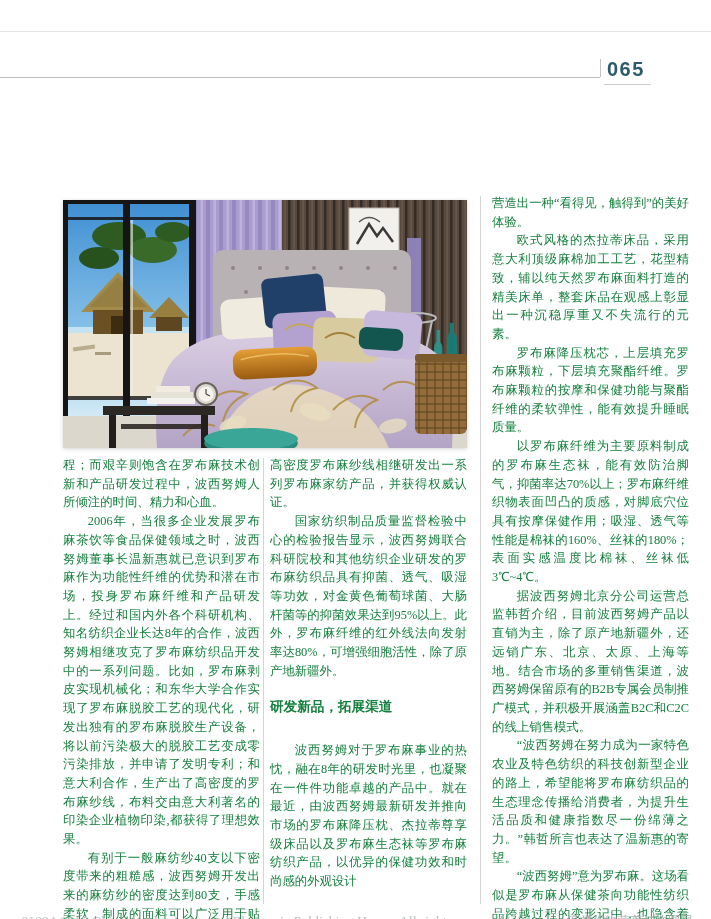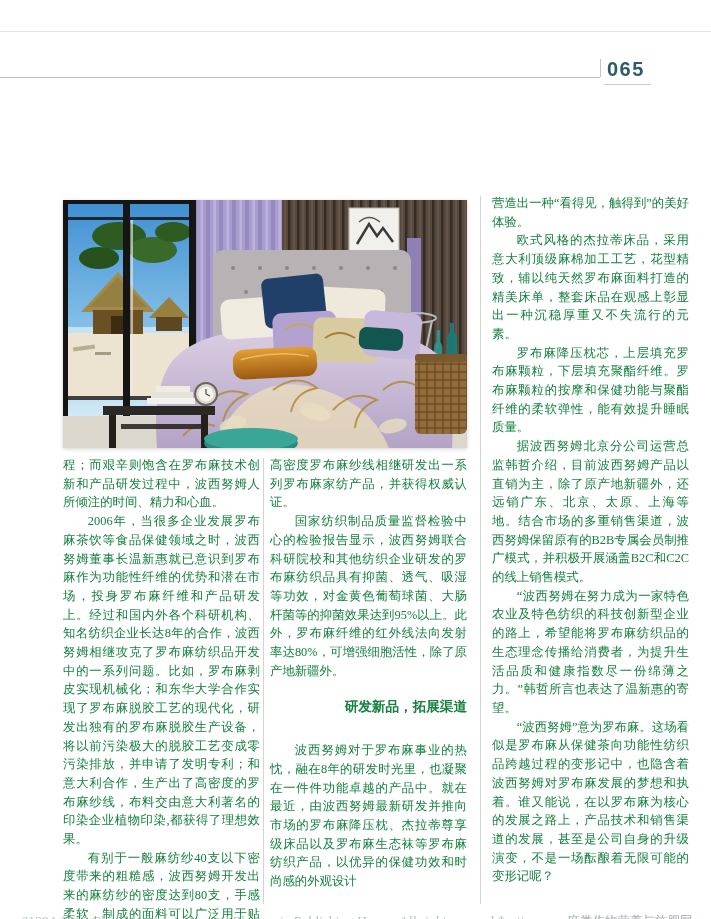--- a/index.html
+++ b/index.html
@@ -31,21 +31,21 @@
     font-size:12.4px; line-height:18.7px; text-align:justify;
   }
   .col p { margin:0; }
   .col p.indent { text-indent:2em; }
   .col-left  { left:63px;  top:428px; height:452px; }
   .col-mid   { left:270px; top:428px; height:452px; }
   .col-right { left:492px; top:166px; height:712px; }
   .col-heading {
     font-family:"Liberation Sans", sans-serif;
     font-weight:bold; font-size:13.6px; text-indent:0 !important;
-    margin:18px 0 24px 0 !important; text-align:right;
+    margin:18px 0 24px 0 !important; text-align:left;
   }
   .divider { position:absolute; width:1px; background:#d4d4d4; }
   .divider-left  { left:263px; top:430px; height:446px; }
   .divider-right { left:480px; top:168px; height:708px; }
 
   
   .copyright {
     position:absolute; left:22px; top:885px;
     font-size:13.5px; color:#b5bfbf; letter-spacing:.2px; white-space:nowrap;
   }
@@ -243,20 +243,21 @@
       <p class="indent">波西努姆对于罗布麻事业的热忱，融在8年的研发时光里，也凝聚在一件件功能卓越的产品中。就在最近，由波西努姆最新研发并推向市场的罗布麻降压枕、杰拉蒂尊享级床品以及罗布麻生态袜等罗布麻纺织产品，以优异的保健功效和时尚感的外观设计</p>
     </div>
 
   <div class="divider divider-right"></div>
 
   <div class="col col-right">
 
   <p>营造出一种“看得见，触得到”的美好体验。</p>
       <p class="indent">欧式风格的杰拉蒂床品，采用意大利顶级麻棉加工工艺，花型精致，辅以纯天然罗布麻面料打造的精美床单，整套床品在观感上彰显出一种沉稳厚重又不失流行的元素。</p>
       <p class="indent">罗布麻降压枕芯，上层填充罗布麻颗粒，下层填充聚酯纤维。罗布麻颗粒的按摩和保健功能与聚酯纤维的柔软弹性，能有效提升睡眠质量。</p>
+      <p class="indent">以罗布麻纤维为主要原料制成的罗布麻生态袜，能有效防治脚气，抑菌率达70%以上；罗布麻纤维织物表面凹凸的质感，对脚底穴位具有按摩保健作用；吸湿、透气等性能是棉袜的160%、丝袜的180%；表面实感温度比棉袜、丝袜低3℃~4℃。</p>
       <p class="indent">据波西努姆北京分公司运营总监韩哲介绍，目前波西努姆产品以直销为主，除了原产地新疆外，还远销广东、北京、太原、上海等地。结合市场的多重销售渠道，波西努姆保留原有的B2B专属会员制推广模式，并积极开展涵盖B2C和C2C的线上销售模式。</p>
       <p class="indent">“波西努姆在努力成为一家特色农业及特色纺织的科技创新型企业的路上，希望能将罗布麻纺织品的生态理念传播给消费者，为提升生活品质和健康指数尽一份绵薄之力。”韩哲所言也表达了温新惠的寄望。</p>
       <p class="indent">“波西努姆”意为罗布麻。这场看似是罗布麻从保健茶向功能性纺织品跨越过程的变形记中，也隐含着波西努姆对罗布麻发展的梦想和执着。谁又能说，在以罗布麻为核心的发展之路上，产品技术和销售渠道的发展，甚至是公司自身的升级演变，不是一场酝酿着无限可能的变形记呢？</p>
     </div>
 
   <div class="copyright">?1994-2015 China Academic Journal Electronic Publishing House. All rights reserved.</div>
   <div class="cnki-url">http://www.cnki.net</div>
   <div class="watermark">
     <div class="watermark-line1">麻类作物营养与施肥网</div>
     <div class="watermark-line2">www.fibercrops.com</div>

